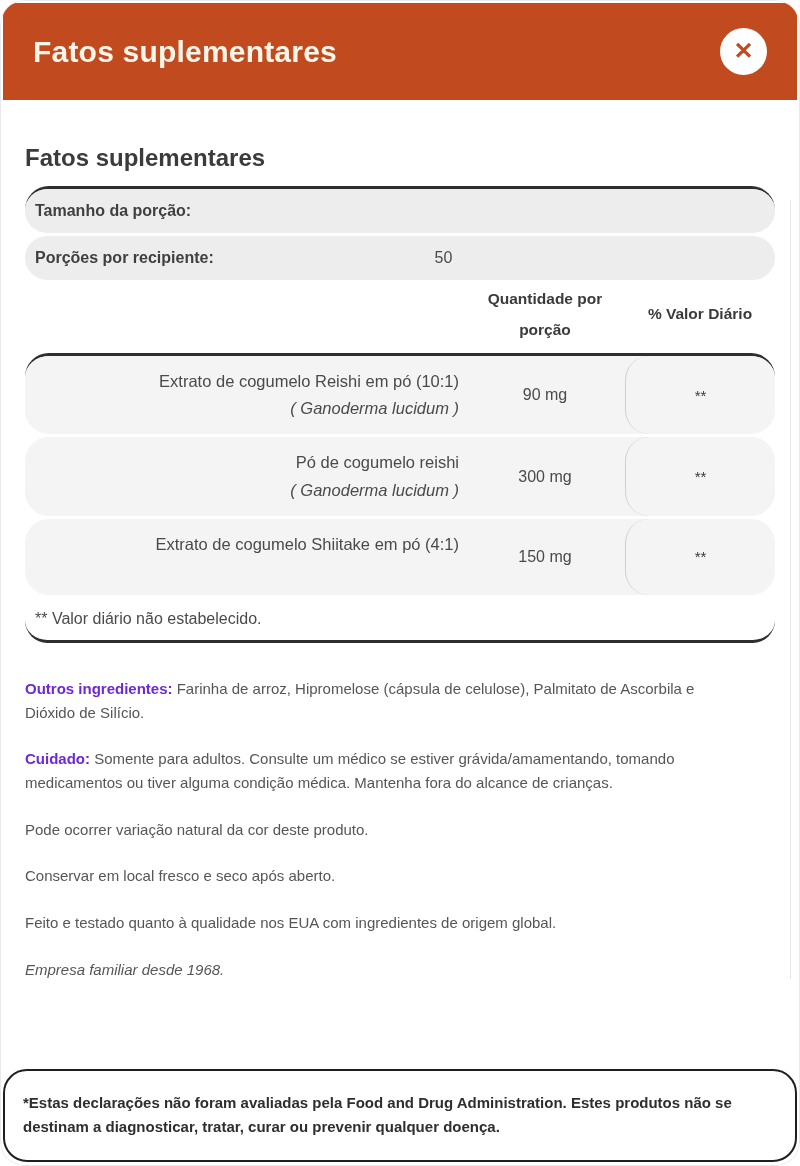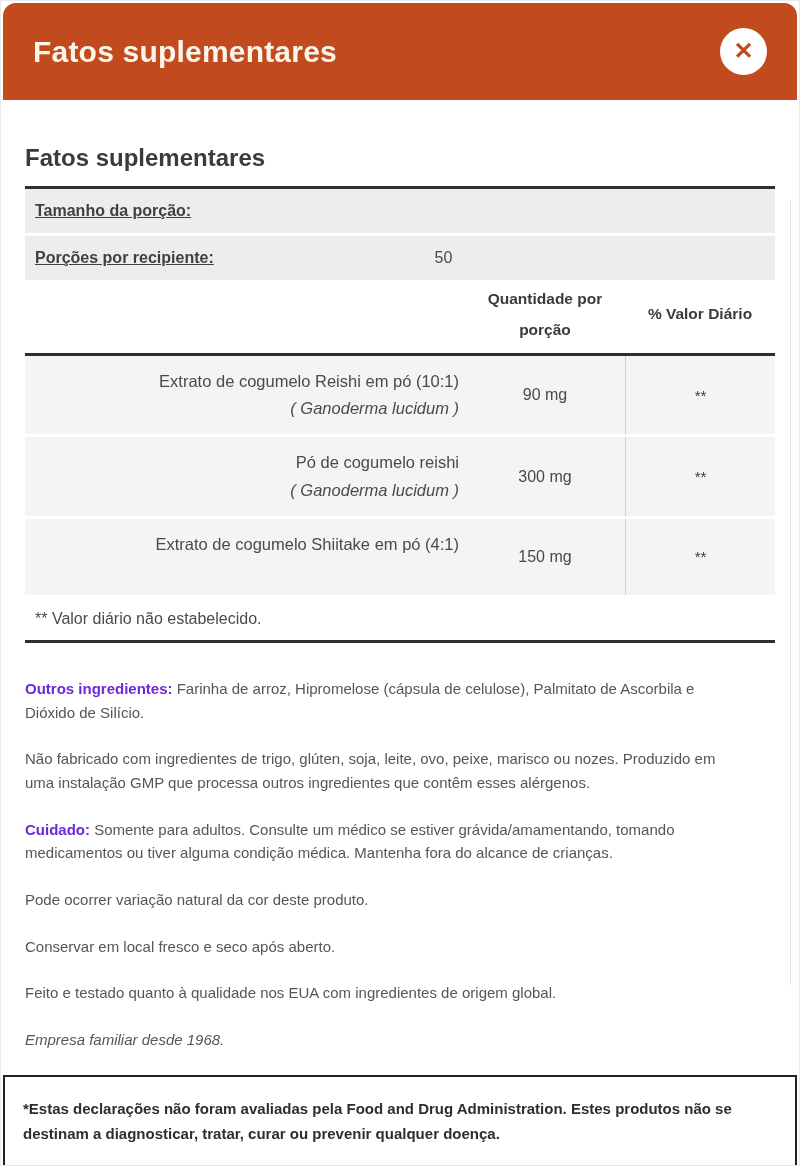--- a/index.html
+++ b/index.html
@@ -1,15 +1,15 @@
 <!DOCTYPE html>
 <html><head>
 <meta charset="utf-8">
 <style>
-  * { margin: 0; padding: 0; box-sizing: border-box; }
+  * { margin: 0; padding: 0; box-sizing: border-box; border-radius: 24px; }
   html, body { background: #ffffff; }
   body {
     font-family: "Liberation Sans", "DejaVu Sans", sans-serif;
     color: #4a4a4a;
   }
   .modal {
     position: relative;
     width: 800px;
     height: 1166px;
     margin: 0 auto;
@@ -76,21 +76,21 @@
   
   .serving-table { border-top: 3px solid #2e2e2e; }
   .serving-row {
     display: grid;
     grid-template-columns: 54% 46%;
     background: #ededed;
     padding: 13px 0 13px 10px;
     margin-bottom: 3px;
     font-size: 16px;
   }
-  .serving-label { font-weight: bold; color: #3f3f3f; text-decoration: underline; }
+  .serving-label { font-weight: bold; color: #3f3f3f; }
   .serving-value { color: #4a4a4a; }
   
   .nutrient-header {
     display: grid;
     grid-template-columns: 1fr 160px 150px;
     align-items: center;
   }
   .nh-amount {
     grid-column: 2;
     text-align: center;
@@ -225,21 +225,20 @@
         <div class="nr-amount">150 mg</div>
         <div class="nr-dv">**</div>
       </div>
 
     </div>
 
     <div class="table-footnote">** Valor diário não estabelecido.</div>
 
     <div class="info-paragraphs">
       <p><b>Outros ingredientes:</b><span> Farinha de arroz, Hipromelose (cápsula de celulose), Palmitato de Ascorbila e Dióxido de Silício.</span></p>
-      <p>Não fabricado com ingredientes de trigo, glúten, soja, leite, ovo, peixe, marisco ou nozes. Produzido em uma instalação GMP que processa outros ingredientes que contêm esses alérgenos.</p>
       <p><b>Cuidado:</b><span> Somente para adultos. Consulte um médico se estiver grávida/amamentando, tomando medicamentos ou tiver alguma condição médica. Mantenha fora do alcance de crianças.</span></p>
       <p>Pode ocorrer variação natural da cor deste produto.</p>
       <p>Conservar em local fresco e seco após aberto.</p>
       <p>Feito e testado quanto à qualidade nos EUA com ingredientes de origem global.</p>
       <p class="italic-note">Empresa familiar desde 1968.</p>
     </div>
 
   </div>
 
   <div class="disclaimer-box">

